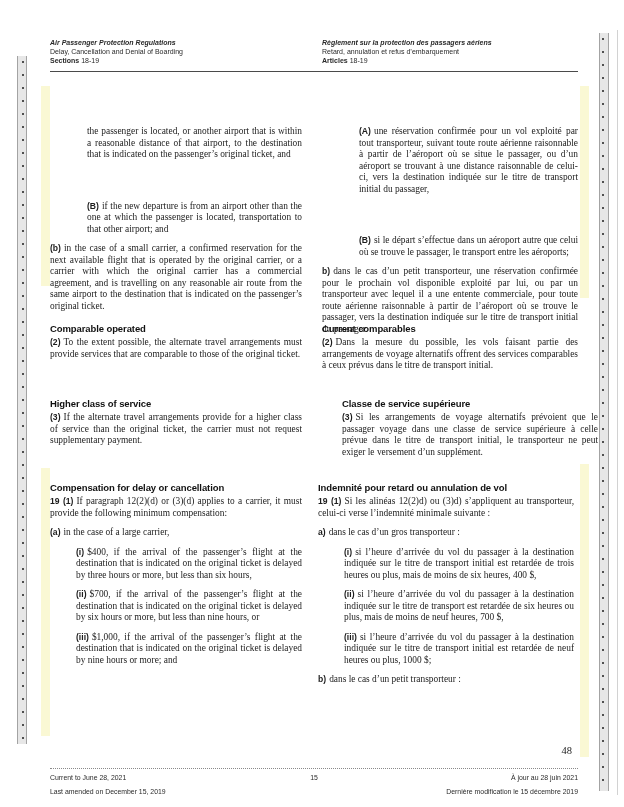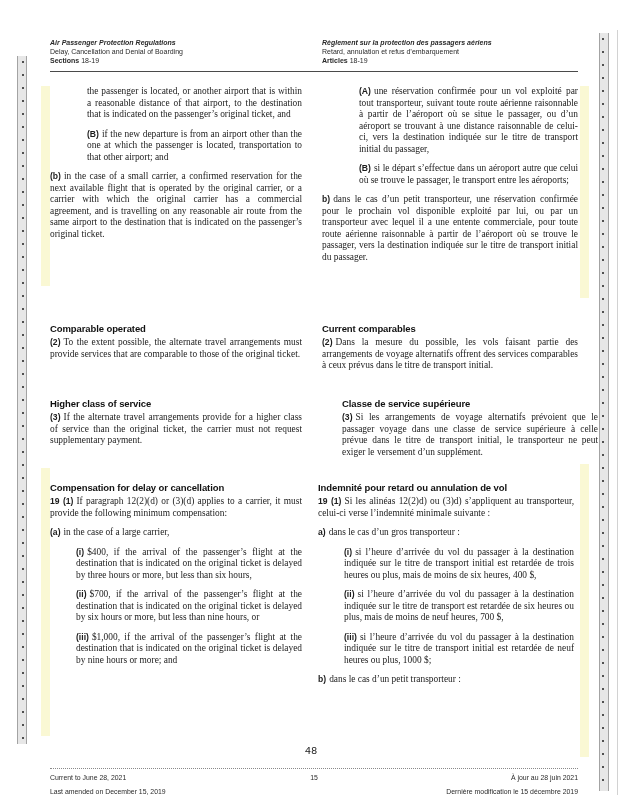--- a/index.html
+++ b/index.html
@@ -36,25 +36,25 @@
   .row{position:absolute;left:0;width:528px;display:grid;grid-template-columns:252px 256px;column-gap:20px;}
   .row1{top:0;}
   .row2{top:237px;}
   .row3{top:312px;gap:40px;}
   .row4{top:396px;gap:16px;}
   .blk-h{font-family:"Liberation Sans","DejaVu Sans",sans-serif;font-size:9.5px;line-height:11px;font-weight:bold;margin:0 0 3px 0;letter-spacing:-0.1px;color:#111;}
   .blk-p{margin:0 0 8px 0;font-size:9.4px;line-height:11.5px;text-align:justify;}
   .mk{font-family:"Liberation Sans","DejaVu Sans",sans-serif;font-size:8.6px;font-weight:bold;margin-right:3px;}
   .ind1{}
   .ind2{padding-left:26px;}
-  .ind3{padding-left:37px;}
+  .ind3{padding-left:37px;margin-top:40px;}
 
   
-  .pn-large{position:absolute;left:50px;top:745px;width:528px;text-align:center;padding-right:6px;box-sizing:border-box;
-    font-family:Liberation Mono, monospace;font-size:10.5px;color:#222;}
+  .pn-large{position:absolute;left:50px;top:745px;width:528px;text-align:right;padding-right:6px;box-sizing:border-box;
+    font-family:Liberation Serif, serif;font-size:10.5px;color:#222;}
   .f-rule{position:absolute;left:50px;top:768px;width:528px;border-top:1px dotted #8a8a8a;height:0;}
   .f-row{position:absolute;left:50px;width:528px;display:flex;justify-content:space-between;
     font-family:"Liberation Sans","DejaVu Sans",sans-serif;font-size:6.9px;line-height:8px;color:#2a2a2a;}
   .f-row1{top:774px;}
   .f-row2{top:788px;}
   .f-center{position:absolute;left:0;width:100%;text-align:center;}
   .f-row .left,.f-row .right{position:relative;z-index:1;background:transparent;}
 </style>
 </head>
 <body style="--hl: #faf8d4; color: rgb(28, 28, 28);">

